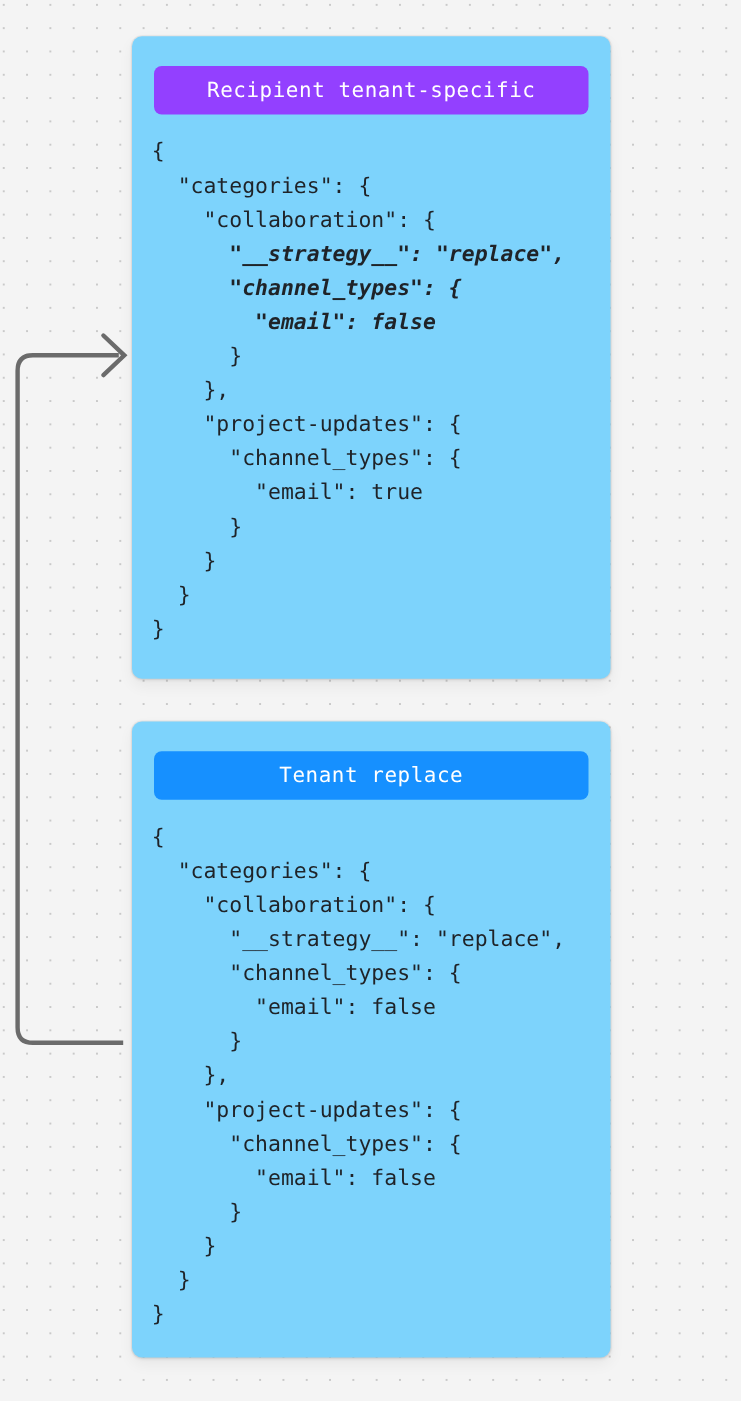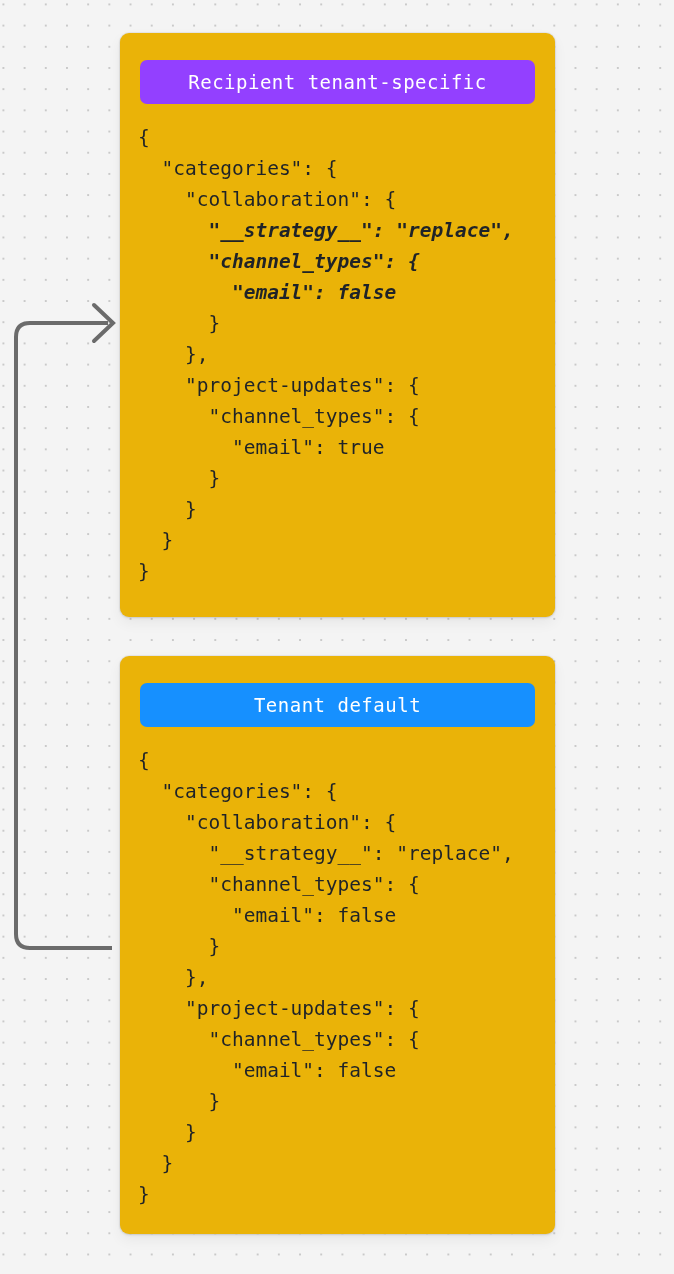--- a/index.html
+++ b/index.html
@@ -27,21 +27,21 @@
     width: 674px;
     height: 1274px;
     pointer-events: none;
   }
 
   
   .card {
     position: absolute;
     left: 120px;
     width: 435px;
-    background: #eab308;
+    background: #7dd3fc;
     border-radius: 9px;
     box-shadow: 0 0 0 1px rgba(0,0,0,0.045), 0 1px 3px rgba(0,0,0,0.10), 0 6px 14px rgba(0,0,0,0.055);
     overflow: hidden;
   }
 
   #card-recipient { top: 33px;  height: 584px; }
   #card-tenant    { top: 656px; height: 578px; }
 
   .card-header {
     margin: 27px 20px 0 20px;
@@ -80,15 +80,15 @@
   <path d="M 112 948 L 30 948 Q 16 948 16 934 L 16 337 Q 16 323 30 323 L 108 323" fill="none" stroke="#6b6b6b" stroke-width="4" stroke-linecap="butt" stroke-linejoin="round"></path>
   <path d="M 94 305 L 113 323 L 94 341" fill="none" stroke="#6b6b6b" stroke-width="4" stroke-linecap="round" stroke-linejoin="miter"></path>
 </svg>
 
 <div class="card" id="card-recipient">
   <div class="card-header purple" style="background: rgb(147, 64, 255);">Recipient tenant-specific</div>
   <div class="code-block"><span class="code-line">{</span><span class="code-line">  "categories": {</span><span class="code-line">    "collaboration": {</span><span class="code-line hl">      "__strategy__": "replace",</span><span class="code-line hl">      "channel_types": {</span><span class="code-line hl">        "email": false</span><span class="code-line">      }</span><span class="code-line">    },</span><span class="code-line">    "project-updates": {</span><span class="code-line">      "channel_types": {</span><span class="code-line">        "email": true</span><span class="code-line">      }</span><span class="code-line">    }</span><span class="code-line">  }</span><span class="code-line">}</span></div>
 </div>
 
 <div class="card" id="card-tenant">
-  <div class="card-header blue" style="background: rgb(22, 144, 255);">Tenant default</div>
+  <div class="card-header blue" style="background: rgb(22, 144, 255);">Tenant replace</div>
   <div class="code-block"><span class="code-line">{</span><span class="code-line">  "categories": {</span><span class="code-line">    "collaboration": {</span><span class="code-line">      "__strategy__": "replace",</span><span class="code-line">      "channel_types": {</span><span class="code-line">        "email": false</span><span class="code-line">      }</span><span class="code-line">    },</span><span class="code-line">    "project-updates": {</span><span class="code-line">      "channel_types": {</span><span class="code-line">        "email": false</span><span class="code-line">      }</span><span class="code-line">    }</span><span class="code-line">  }</span><span class="code-line">}</span></div>
 </div>
 
 </body></html>

